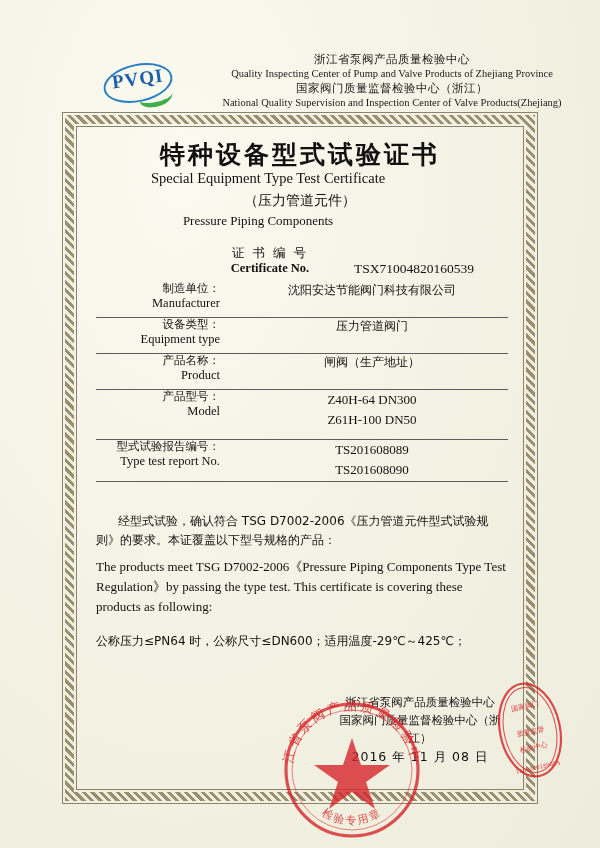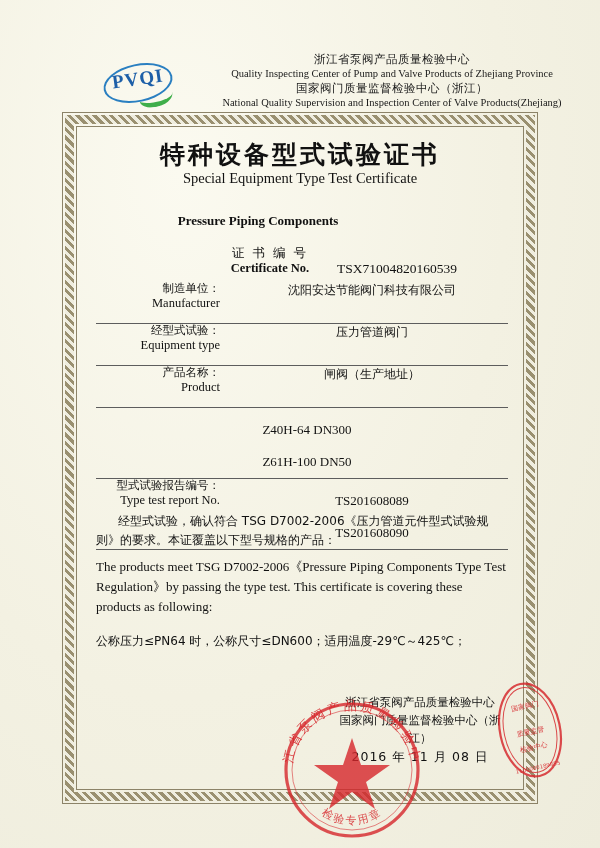--- a/index.html
+++ b/index.html
@@ -125,21 +125,21 @@
     text-align: center;
     font-family: "DejaVu Sans", sans-serif;
     font-weight: bold;
     font-size: 25px;
     letter-spacing: 3px;
     color: #111;
   }
   .title-en {
     position: absolute;
     left: 0; top: 170px;
-    width: 600px;
+    width: 536px;
     text-align: center;
     font-family: "Liberation Serif", serif;
     font-size: 14.5px;
     color: #111;
   }
   .subtitle-cn {
     position: absolute;
     left: 0; top: 192px;
     width: 600px;
     text-align: center;
@@ -148,29 +148,29 @@
     color: #111;
   }
   .subtitle-en {
     position: absolute;
     left: 0; top: 213px;
     width: 516px;
     text-align: center;
     font-family: "Liberation Serif", serif;
     font-size: 13px;
     color: #111;
-    font-weight: bold;
   }
   
   .cert-no {
     position: absolute;
     left: 210px; top: 245px;
     width: 330px;
     display: flex;
     align-items: flex-start;
+    gap: 17px;
   }
   .cert-no-label {
     width: 120px;
     text-align: center;
     line-height: 1.25;
   }
   .cert-no-label .cn {
     font-family: "DejaVu Sans", sans-serif;
     font-size: 12.5px;
     letter-spacing: 2px;
@@ -194,21 +194,21 @@
     position: absolute;
     left: 96px;
     top: 282px;
     width: 412px;
   }
   .field-row {
     display: flex;
     align-items: flex-start;
     border-bottom: 1px solid #5d5d5d;
     min-height: 34px;
-    padding-bottom: 7px;
+    padding-bottom: 1px;
   }
   .field-label {
     width: 124px;
     flex: 0 0 124px;
     text-align: right;
     padding-right: 6px;
     line-height: 1.2;
   }
   .field-label .cn {
     display: block;
@@ -243,21 +243,20 @@
     font-size: 10px;
     color: #111;
     line-height: 1.5;
     align-self: flex-start;
   }
   .v-mono {
     font-family: "Liberation Serif", serif;
     font-size: 13px;
     color: #111;
     line-height: 1.5;
-    margin-top: 12px;
   }
   .row-addr { min-height: 40px; }
   .row-model { min-height: 48px; }
   .row-report { min-height: 40px; }
   
   .body-text {
     position: absolute;
     left: 96px;
     top: 512px;
     width: 414px;
@@ -338,20 +337,21 @@
       <div class="org-en">National Quality Supervision and Inspection Center of Valve Products(Zhejiang)</div>
     </div>
   </div>
 
   <div class="border-outer"></div>
   <div class="border-pattern"></div>
   <div class="border-inner"></div>
 
   <div class="title-cn">特种设备型式试验证书</div>
   <div class="title-en">Special Equipment Type Test Certificate</div>
+  <div class="subtitle-cn">（压力管道元件）</div>
   <div class="subtitle-en">Pressure Piping Components</div>
 
   <div class="cert-no">
     <div class="cert-no-label">
       <div class="cn">证 书 编 号</div>
       <div class="en">Certificate No.</div>
     </div>
     <div class="cert-no-value">TSX71004820160539</div>
   </div>
 
@@ -363,39 +363,43 @@
         <span class="en">Manufacturer</span>
       </div>
       <div class="field-value center">
         <span class="v-cn">沈阳安达节能阀门科技有限公司</span>
       </div>
     </div>
 
 
     <div class="field-row">
       <div class="field-label">
-        <span class="cn">经型式试验：</span>
+        <span class="cn">设备类型：</span>
         <span class="en">Equipment type</span>
       </div>
       <div class="field-value center">
         <span class="v-cn">压力管道阀门</span>
       </div>
     </div>
 
     <div class="field-row">
       <div class="field-label">
         <span class="cn">产品名称：</span>
         <span class="en">Product</span>
       </div>
       <div class="field-value center">
         <span class="v-cn">闸阀（生产地址）</span>
       </div>
     </div>
 
     <div class="field-row row-model">
+      <div class="field-label">
+        <span class="cn">产品型号：</span>
+        <span class="en">Model</span>
+      </div>
       <div class="field-value center">
         <span class="v-mono">Z40H-64  DN300</span>
         <span class="v-mono">Z61H-100  DN50</span>
       </div>
     </div>
 
     <div class="field-row row-report">
       <div class="field-label">
         <span class="cn">型式试验报告编号：</span>
         <span class="en">Type test report No.</span>

